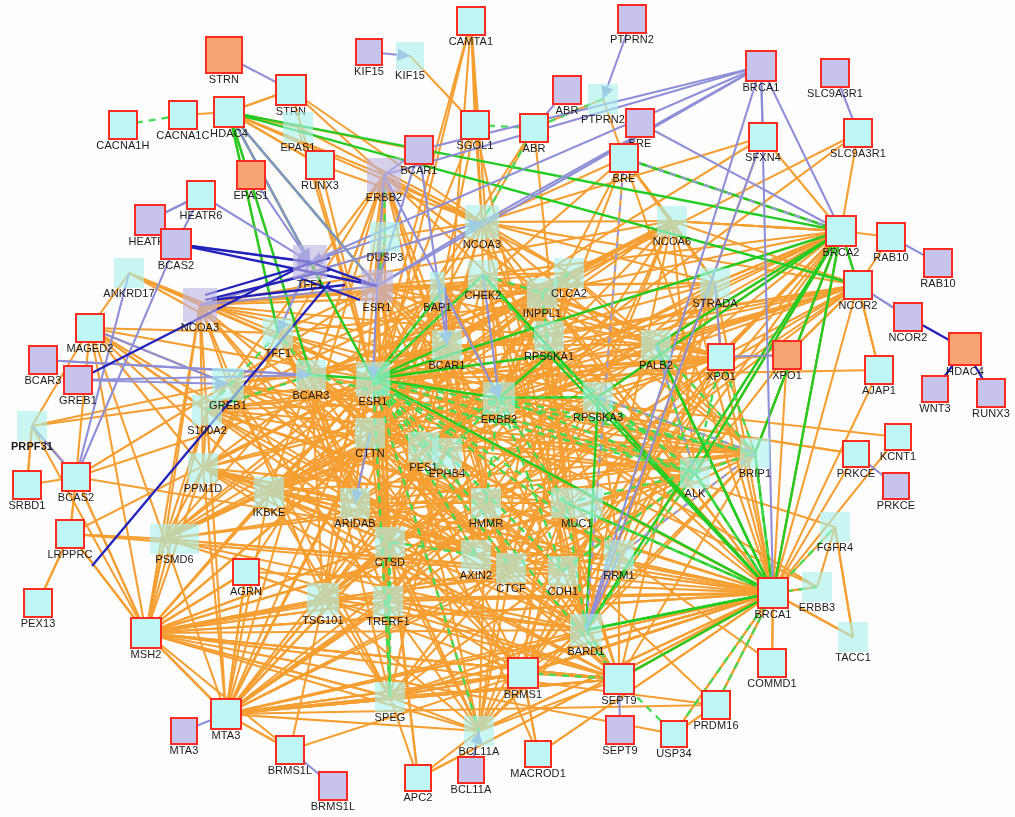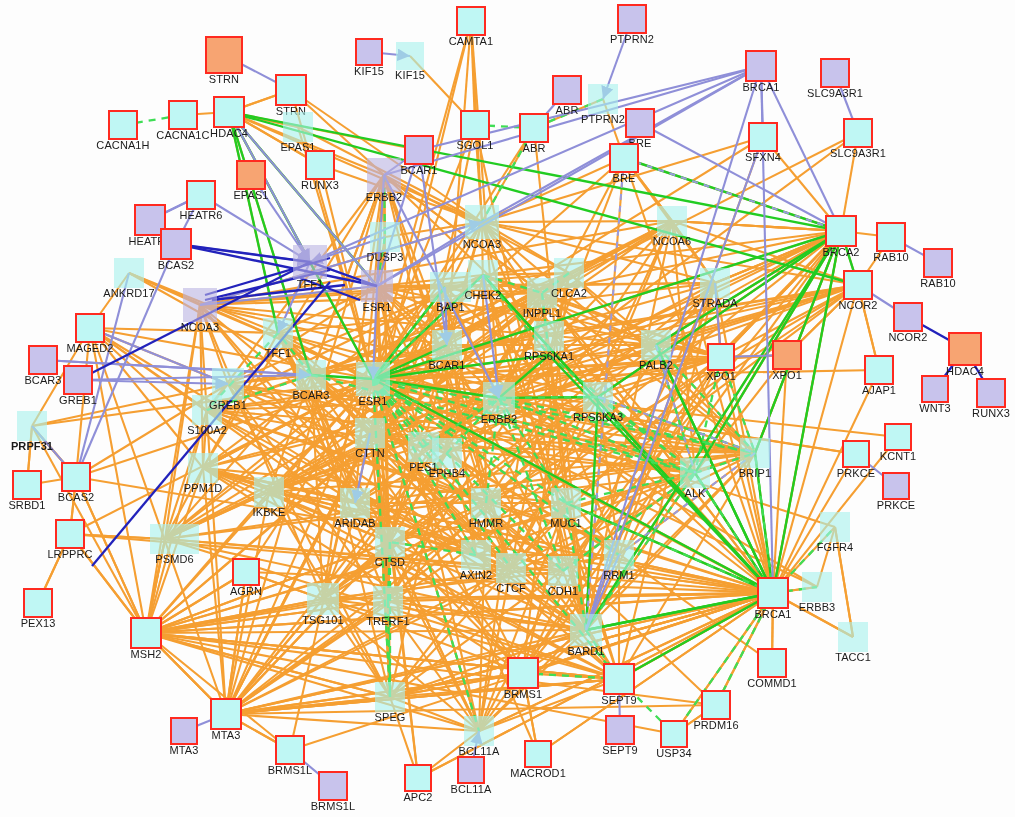--- a/index.html
+++ b/index.html
@@ -1229,21 +1229,21 @@
         <div class="lbl">PALB2</div>
       </div>
       <div class="node t-faded" style="left: 740px; top: 438px; width: 30px; height: 30px;">
         <div class="box"></div>
         <div class="lbl">BRIP1</div>
       </div>
       <div class="node t-faded" style="left: 680px; top: 458px; width: 30px; height: 30px;">
         <div class="box"></div>
         <div class="lbl">ALK</div>
       </div>
-      <div class="node t-faded" style="left: 551px; top: 488px; width: 30px; height: 30px;">
+      <div class="node t-faded" style="left: 551px; top: 488px; width: 52px; height: 30px;">
         <div class="box"></div>
         <div class="lbl">MUC1</div>
       </div>
       <div class="node t-faded" style="left: 471px; top: 488px; width: 30px; height: 30px;">
         <div class="box"></div>
         <div class="lbl">HMMR</div>
       </div>
       <div class="node t-faded" style="left: 432px; top: 438px; width: 30px; height: 30px;">
         <div class="box"></div>
         <div class="lbl">EPHB4</div>
@@ -1285,21 +1285,21 @@
         <div class="lbl">TFF1</div>
       </div>
       <div class="node t-fadedp" style="left: 361px; top: 270px; width: 32px; height: 32px;">
         <div class="box"></div>
         <div class="lbl">ESR1</div>
       </div>
       <div class="node t-faded" style="left: 356px; top: 362px; width: 34px; height: 34px;">
         <div class="box"></div>
         <div class="lbl">ESR1</div>
       </div>
-      <div class="node t-faded" style="left: 430px; top: 272px; width: 41px; height: 30px;">
+      <div class="node t-faded" style="left: 430px; top: 272px; width: 15px; height: 30px;">
         <div class="box"></div>
         <div class="lbl">BAP1</div>
       </div>
       <div class="node t-faded" style="left: 468px; top: 260px; width: 30px; height: 30px;">
         <div class="box"></div>
         <div class="lbl">CHEK2</div>
       </div>
       <div class="node t-faded" style="left: 527px; top: 278px; width: 30px; height: 30px;">
         <div class="box"></div>
         <div class="lbl">INPPL1</div>

